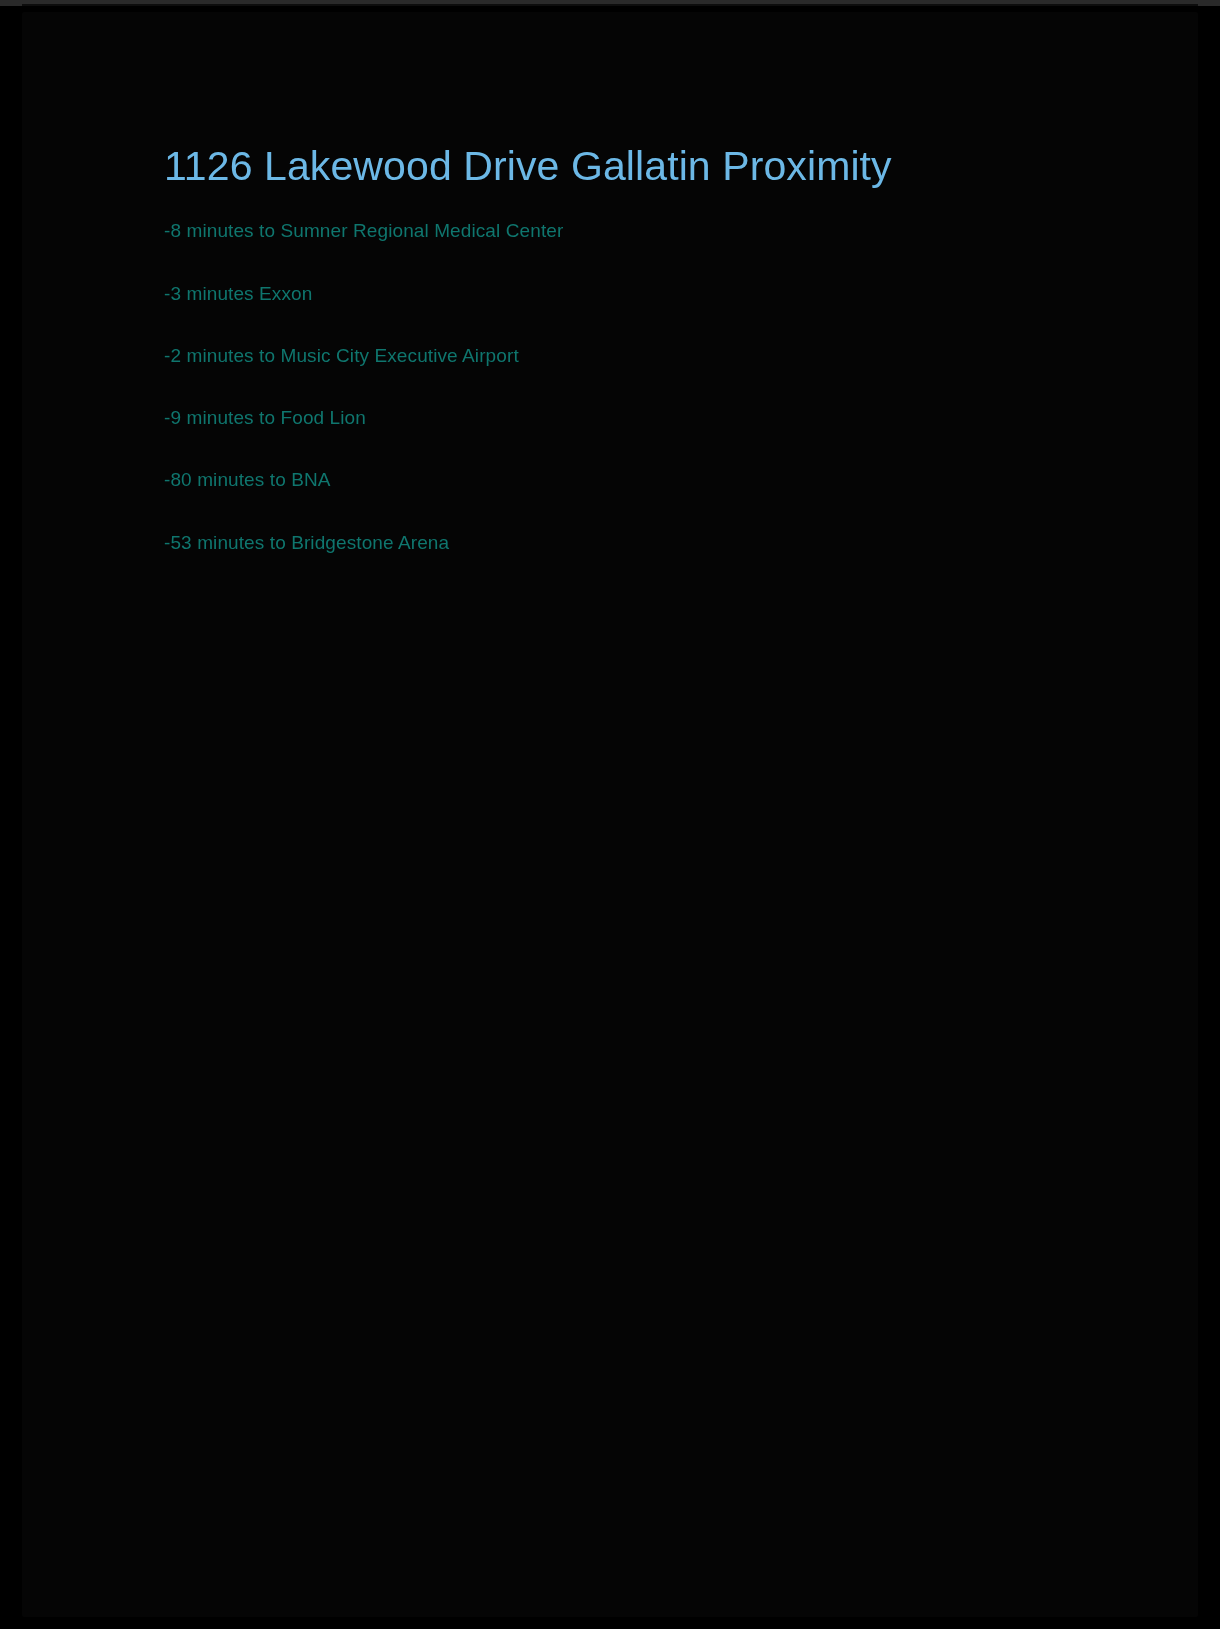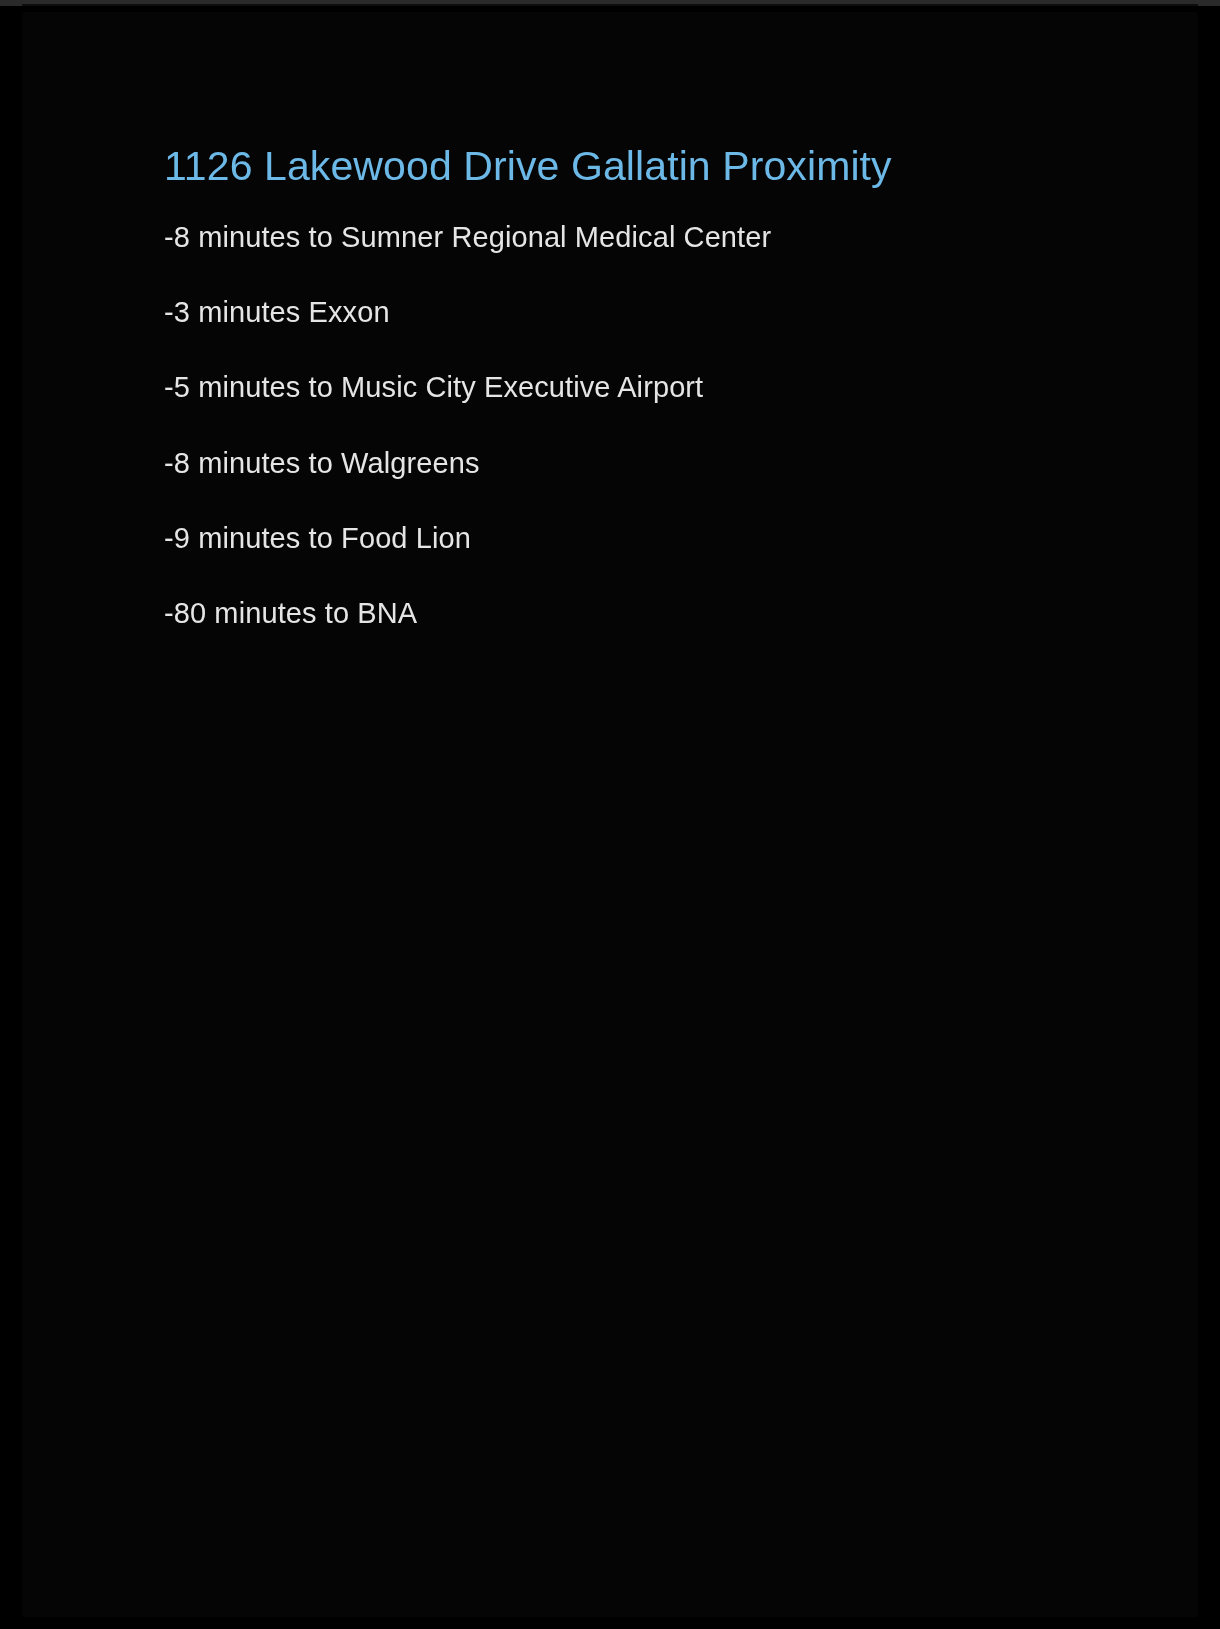--- a/index.html
+++ b/index.html
@@ -60,22 +60,22 @@
     line-height: 1.2;
     margin: 0 0 28px 0;
     white-space: nowrap;
   }
   .item-list {
     list-style: none;
     margin: 0;
     padding: 0;
   }
   .item {
-    color: #e5e5e5;
-    font-size: 29px;
+    color: #0f766e;
+    font-size: 19px;
     font-weight: 400;
     line-height: 1.28;
     margin: 0 0 38px 0;
     letter-spacing: 0.1px;
     white-space: nowrap;
   }
 </style>
 </head>
 <body>
 
@@ -85,22 +85,22 @@
   <div class="top-edge-inner"></div>
 
   <div class="page">
     <div class="content">
 
       <h1 class="doc-title">1126 Lakewood Drive Gallatin Proximity</h1>
 
       <ul class="item-list">
         <li class="item">-8 minutes to Sumner Regional Medical Center</li>
         <li class="item">-3 minutes Exxon</li>
-        <li class="item">-5 minutes to Music City Executive Airport</li>
-        <li class="item">-8 minutes to Walgreens</li>
+        <li class="item">-2 minutes to Music City Executive Airport</li>
         <li class="item">-9 minutes to Food Lion</li>
         <li class="item">-80 minutes to BNA</li>
+        <li class="item">-53 minutes to Bridgestone Arena</li>
       </ul>
 
     </div>
   </div>
 
 </div>
 
 </body></html>

